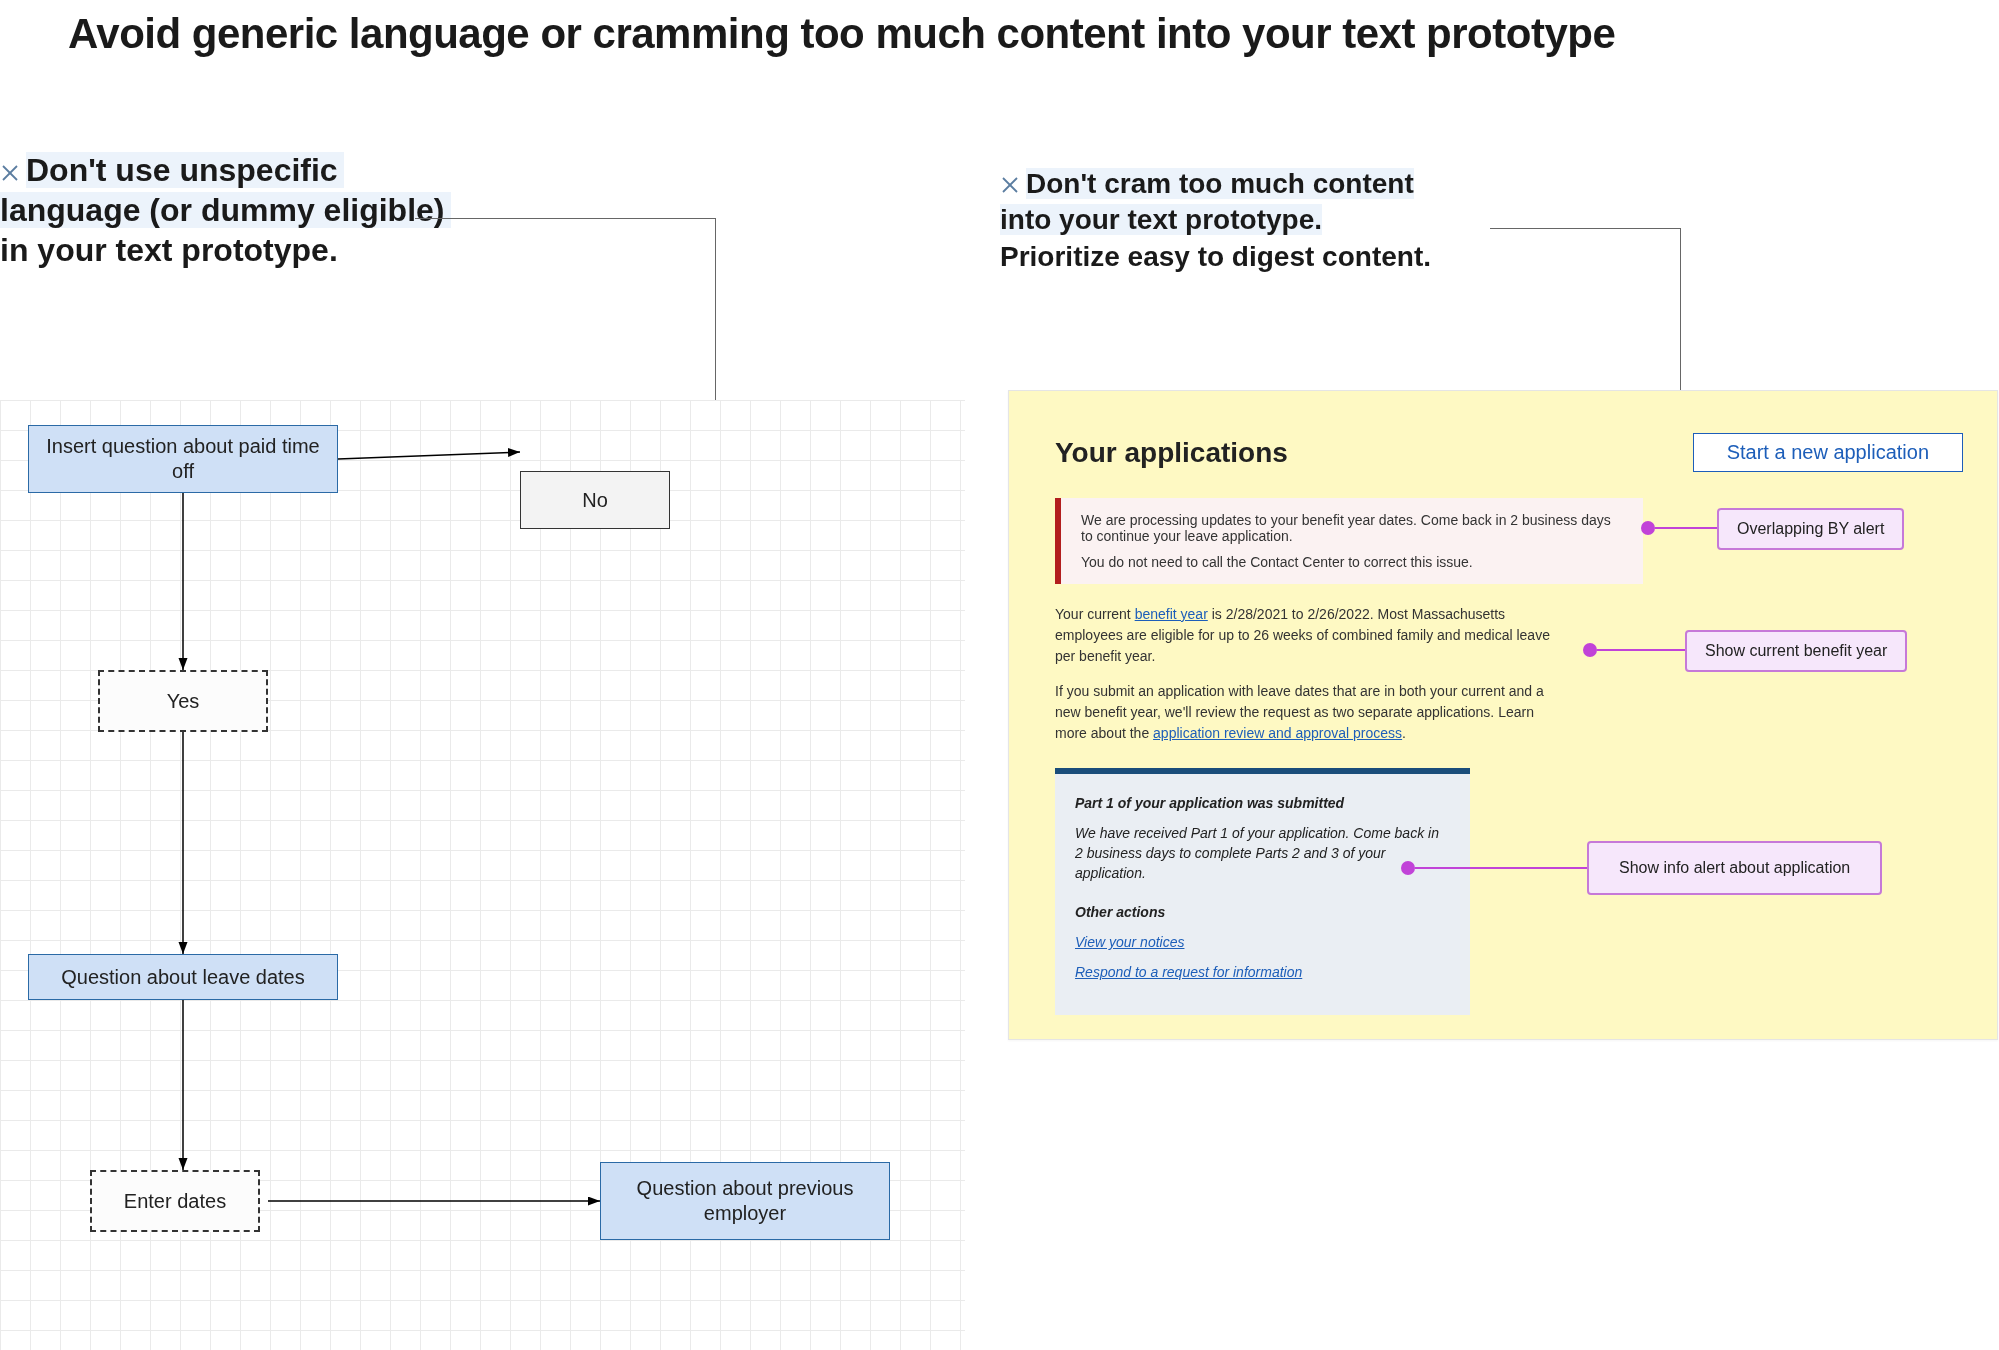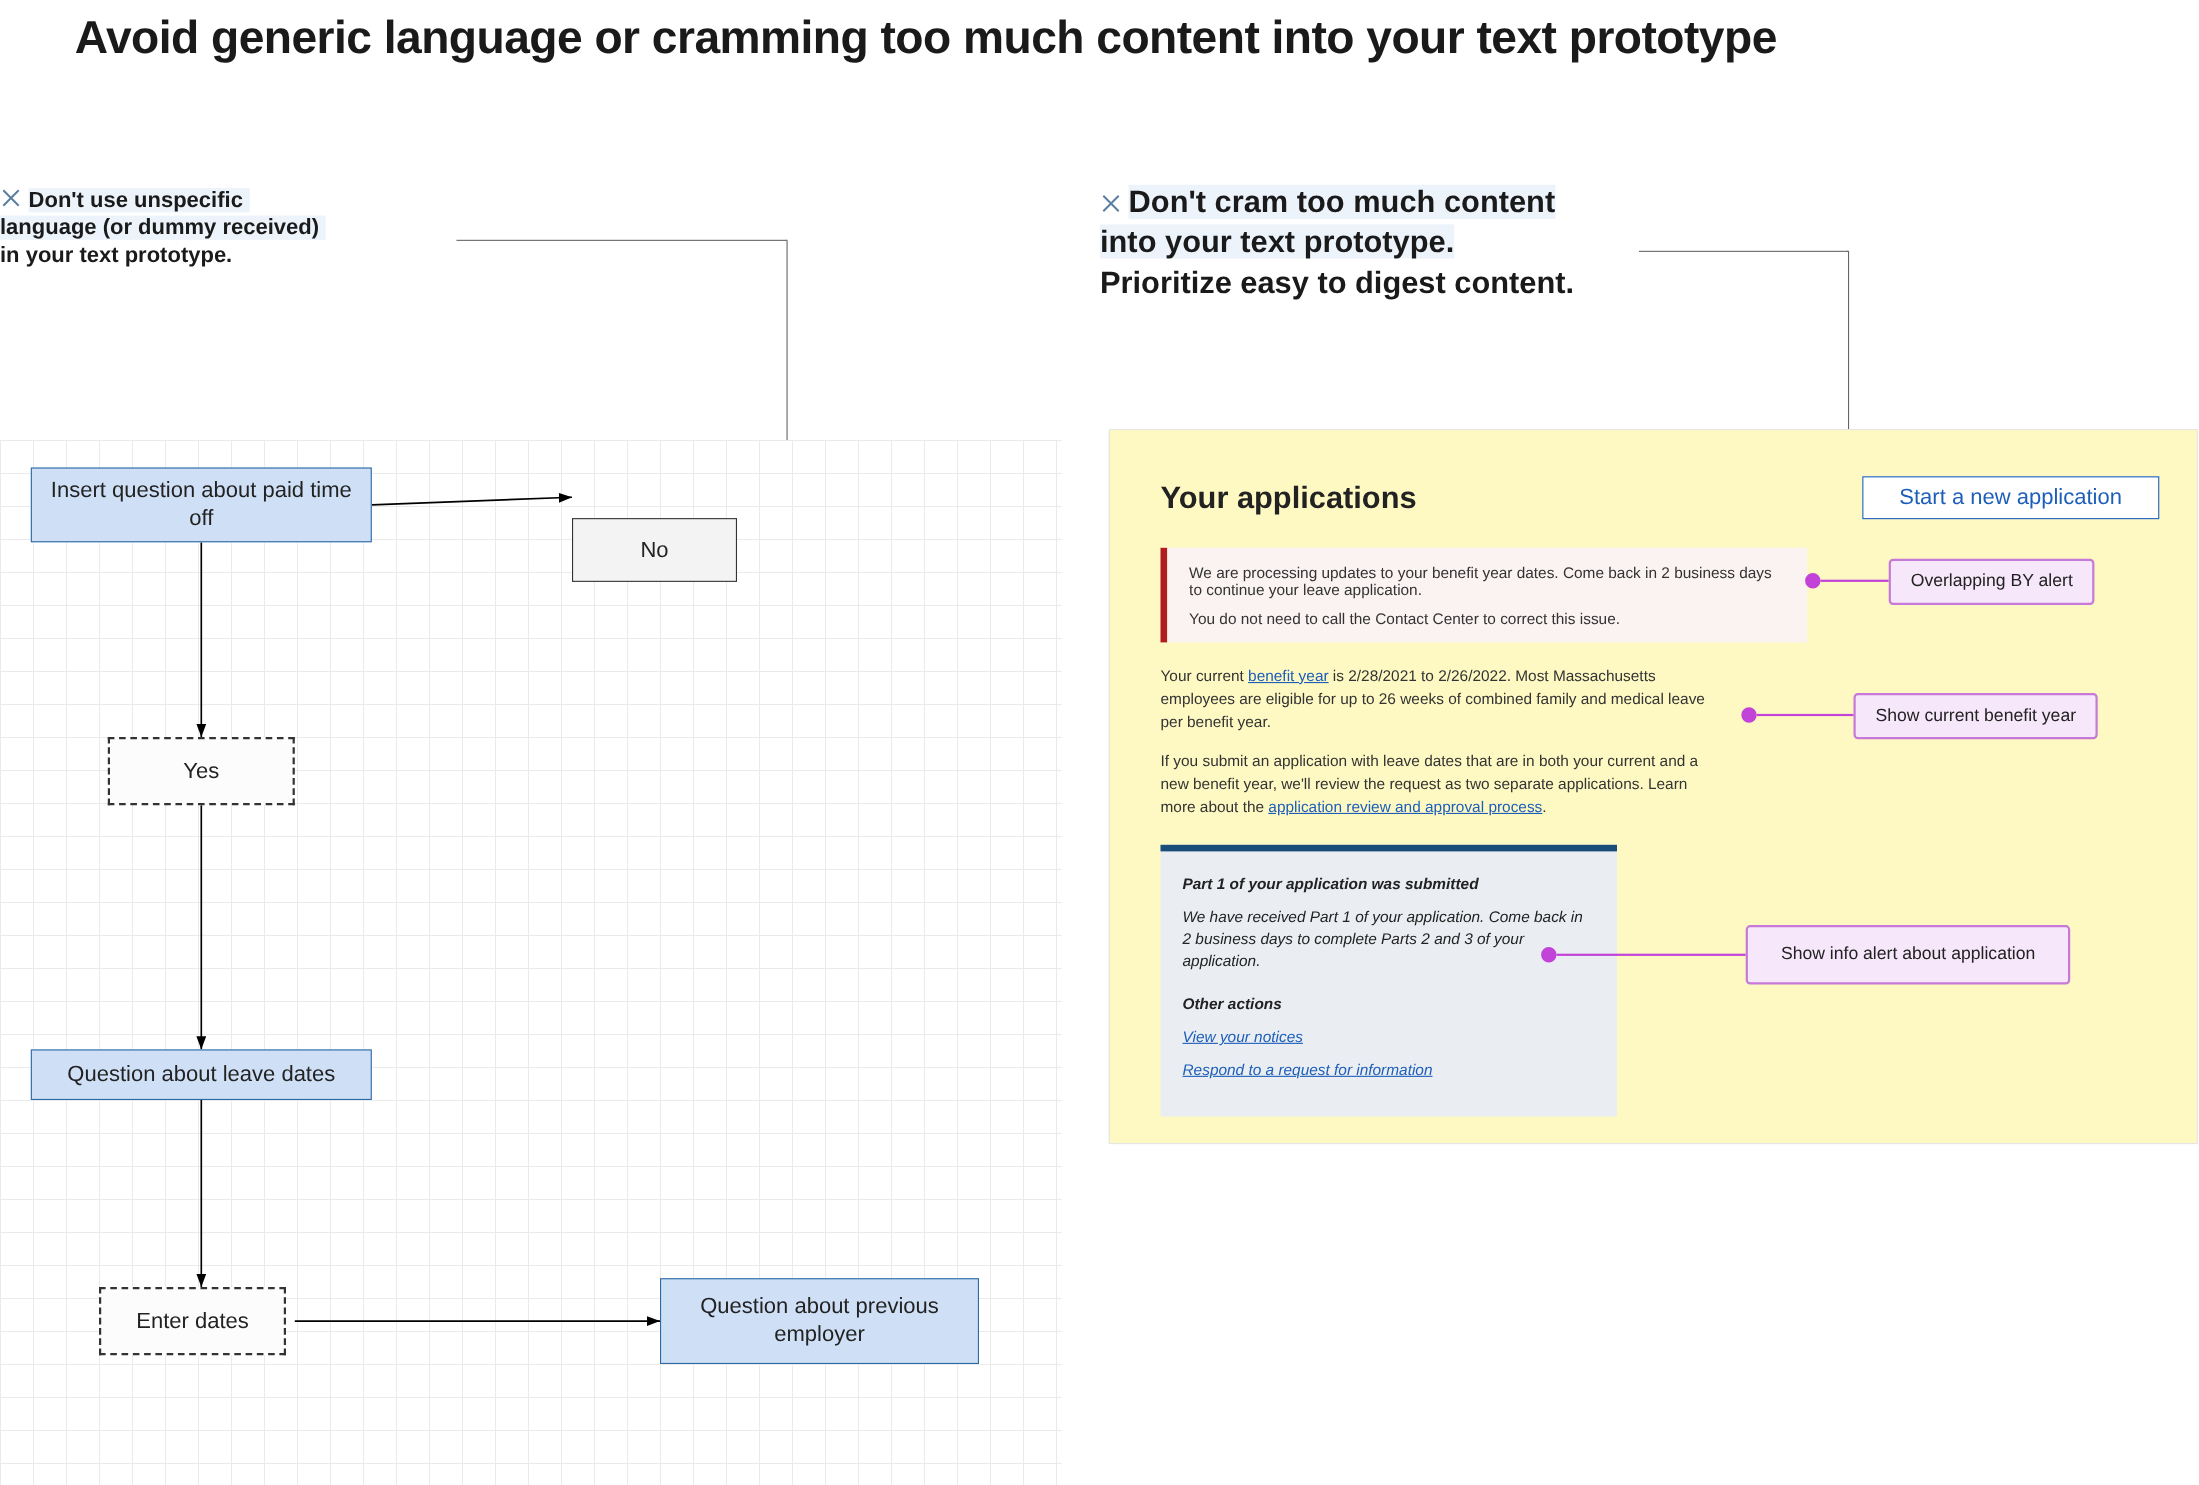--- a/index.html
+++ b/index.html
@@ -25,25 +25,24 @@
     font-weight: 700;
     letter-spacing: -.5px;
     color: #1a1a1a;
   }
 
   
   .left-caption {
     position: absolute;
     left: 0;
     top: 150px;
-    font-size: 20px;
+    font-size: 32px;
     font-weight: 700;
     line-height: 1.25;
     color: #1a1a1a;
-    margin-top: 20px;
   }
   .left-caption .hl { background: #ecf3fb; padding: 0 6px 0 0; }
 
   .x-icon {
     display: inline-block;
     width: 20px; height: 20px;
     vertical-align: -2px;
     margin-right: 6px;
   }
   .x-icon svg { width: 100%; height: 100%; }
@@ -211,21 +210,21 @@
 
   <div class="left-caption">
     <span class="x-icon">
       <svg viewBox="0 0 20 20">
           <g stroke="#5b7da0" stroke-width="1.8" fill="none">
         <line x1="3" y1="3" x2="17" y2="17"></line>
             <line x1="17" y1="3" x2="3" y2="17"></line>
           </g>
         </svg>
     </span><span class="hl">Don't use unspecific</span><br>
-    <span class="hl">language (or dummy received)</span><br>
+    <span class="hl">language (or dummy eligible)</span><br>
     <span>in your text prototype.</span>
   </div>
 
   <div class="caption-connector" style="left:415px; top:218px; width:300px; height:1px;"></div>
   <div class="caption-connector" style="left:715px; top:218px; width:1px; height:182px; border-top:none; border-right:1px solid #666;"></div>
 
   <div class="flowchart-area">
 
     <svg width="965" height="950" style="position:absolute;left:0;top:0;">
       <defs>

